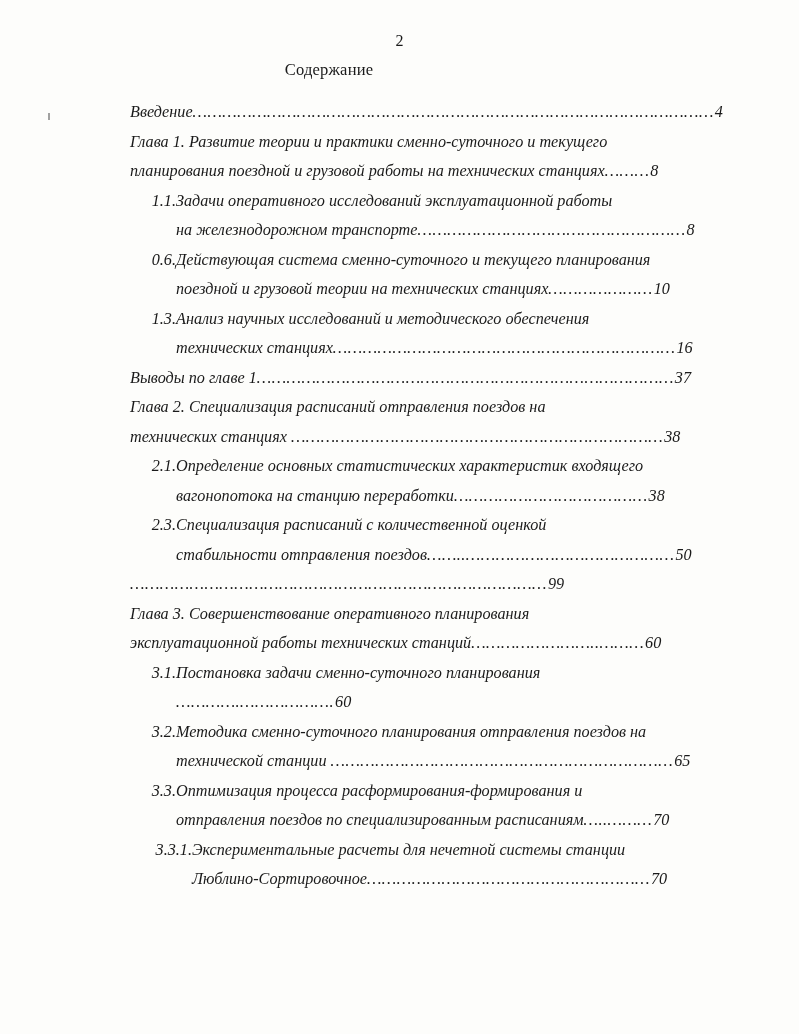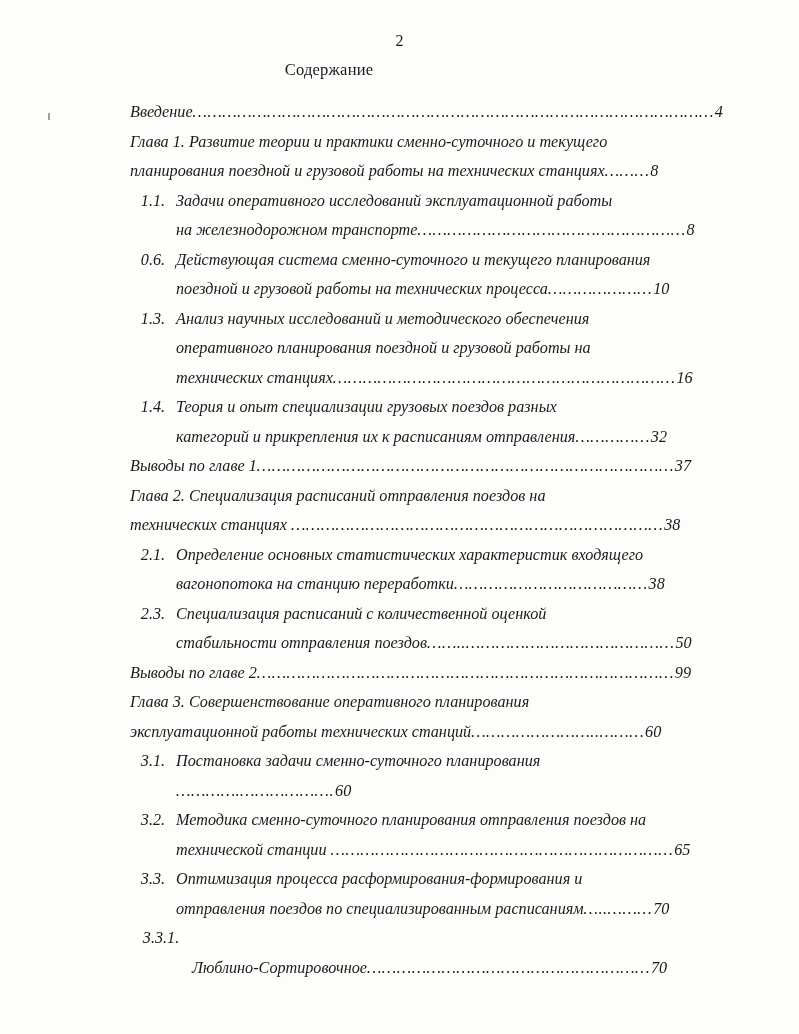--- a/index.html
+++ b/index.html
@@ -50,21 +50,21 @@
   .line {
     display: flex;
     align-items: baseline;
     font-size: 16.2px;
     line-height: 29.5px;
     white-space: pre;
   }
   .num {
     width: 46px;
     flex: 0 0 46px;
-    text-align: center;
+    text-align: right;
   }
   .num.wide {
     width: 62px;
     flex: 0 0 62px;
   }
   .txt {
     flex: 0 1 auto;
   }
   .ind {
     display: inline-block;
@@ -110,63 +110,58 @@
       <div class="entry">
         <div class="line"><span class="txt">Глава 1. Развитие теории и практики сменно-суточного и текущего</span></div>
         <div class="line"><span class="txt">планирования поездной и грузовой работы на технических станциях</span><span class="dots">………</span><span class="pg">8</span></div>
       </div>
       <div class="entry">
         <div class="line"><span class="num">1.1.</span><span class="txt">Задачи оперативного исследований эксплуатационной работы</span></div>
         <div class="line"><span class="ind"></span><span class="txt">на железнодорожном транспорте</span><span class="dots">………………………………………………</span><span class="pg">8</span></div>
       </div>
       <div class="entry">
         <div class="line"><span class="num">0.6.</span><span class="txt">Действующая система сменно-суточного и текущего планирования</span></div>
-        <div class="line"><span class="ind"></span><span class="txt">поездной и грузовой работы на технических процесса</span><span class="dots">…………………</span><span class="pg">10</span></div>
+        <div class="line"><span class="ind"></span><span class="txt">поездной и грузовой теории на технических станциях</span><span class="dots">…………………</span><span class="pg">10</span></div>
       </div>
       <div class="entry">
         <div class="line"><span class="num">1.3.</span><span class="txt">Анализ научных исследований и методического обеспечения</span></div>
-        <div class="line"><span class="ind"></span><span class="txt">оперативного планирования поездной и грузовой работы на</span></div>
         <div class="line"><span class="ind"></span><span class="txt">технических станциях</span><span class="dots">……………………………………………………………</span><span class="pg">16</span></div>
-      </div>
-      <div class="entry">
-        <div class="line"><span class="num">1.4.</span><span class="txt">Теория и опыт специализации грузовых поездов разных</span></div>
-        <div class="line"><span class="ind"></span><span class="txt">категорий и прикрепления их к расписаниям отправления</span><span class="dots">……………</span><span class="pg">32</span></div>
       </div>
       <div class="entry">
         <div class="line"><span class="txt">Выводы по главе 1</span><span class="dots">…………………………………………………………………………</span><span class="pg">37</span></div>
       </div>
       <div class="entry">
         <div class="line"><span class="txt">Глава 2. Специализация расписаний отправления поездов на</span></div>
         <div class="line"><span class="txt">технических станциях </span><span class="dots">…………………………………………………………………</span><span class="pg">38</span></div>
       </div>
       <div class="entry">
         <div class="line"><span class="num">2.1.</span><span class="txt">Определение основных статистических характеристик входящего</span></div>
         <div class="line"><span class="ind"></span><span class="txt">вагонопотока на станцию переработки</span><span class="dots">…………………………………</span><span class="pg">38</span></div>
       </div>
       <div class="entry">
         <div class="line"><span class="num">2.3.</span><span class="txt">Специализация расписаний с количественной оценкой</span></div>
         <div class="line"><span class="ind"></span><span class="txt">стабильности отправления поездов</span><span class="dots">……..……………………………………</span><span class="pg">50</span></div>
       </div>
       <div class="entry">
-        <div class="line"><span class="txt">Выводы по главе 2</span><span class="dots">…………………………………………………………………………</span><span class="pg">99</span></div>
+        <div class="line"><span class="dots">…………………………………………………………………………</span><span class="pg">99</span></div>
       </div>
       <div class="entry">
         <div class="line"><span class="txt">Глава 3. Совершенствование оперативного планирования</span></div>
         <div class="line"><span class="txt">эксплуатационной работы технических станций</span><span class="dots">……………………..………</span><span class="pg">60</span></div>
       </div>
       <div class="entry">
         <div class="line"><span class="num">3.1.</span><span class="txt">Постановка задачи сменно-суточного планирования</span></div>
         <div class="line"><span class="ind"></span><span class="dots">………….……………….</span><span class="pg">60</span></div>
       </div>
       <div class="entry">
         <div class="line"><span class="num">3.2.</span><span class="txt">Методика сменно-суточного планирования отправления поездов на</span></div>
         <div class="line"><span class="ind"></span><span class="txt">технической станции </span><span class="dots">……………………………………………………………</span><span class="pg">65</span></div>
       </div>
       <div class="entry">
         <div class="line"><span class="num">3.3.</span><span class="txt">Оптимизация процесса расформирования-формирования и</span></div>
         <div class="line"><span class="ind"></span><span class="txt">отправления поездов по специализированным расписаниям</span><span class="dots">…..………</span><span class="pg">70</span></div>
       </div>
       <div class="entry">
-        <div class="line"><span class="num wide">3.3.1.</span></div>
+        <div class="line"><span class="num wide">3.3.1.</span><span class="txt">Экспериментальные расчеты для нечетной системы станции</span></div>
         <div class="line"><span class="ind wide"></span><span class="txt">Люблино-Сортировочное</span><span class="dots">…………………………………………………</span><span class="pg">70</span></div>
       </div>
     </div>
 </div>
 
 </body></html>

